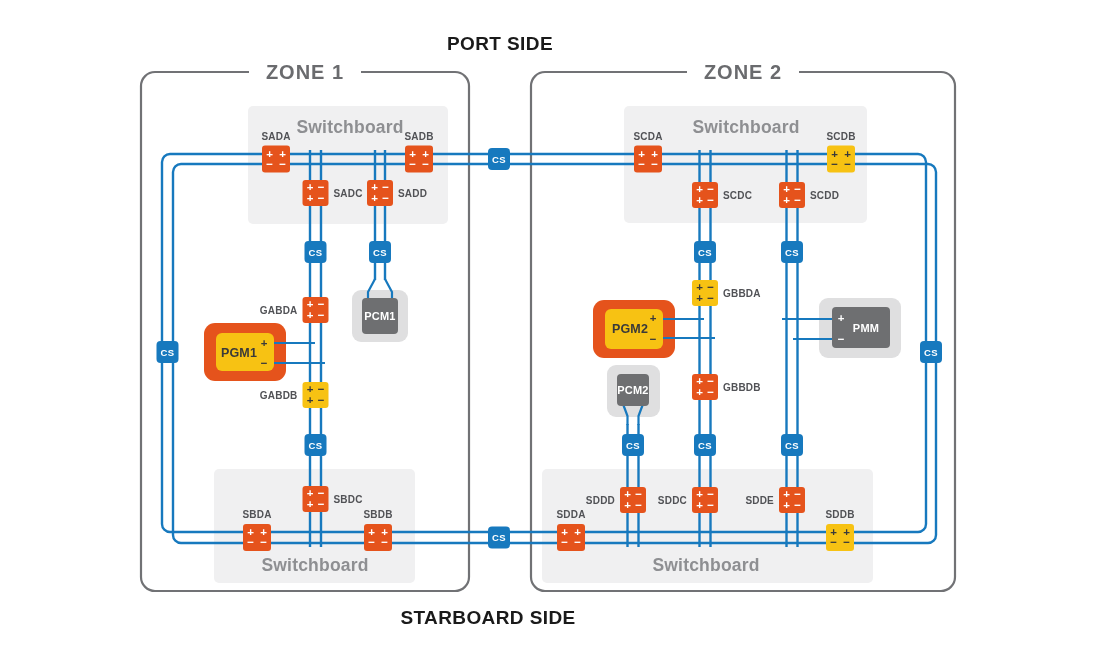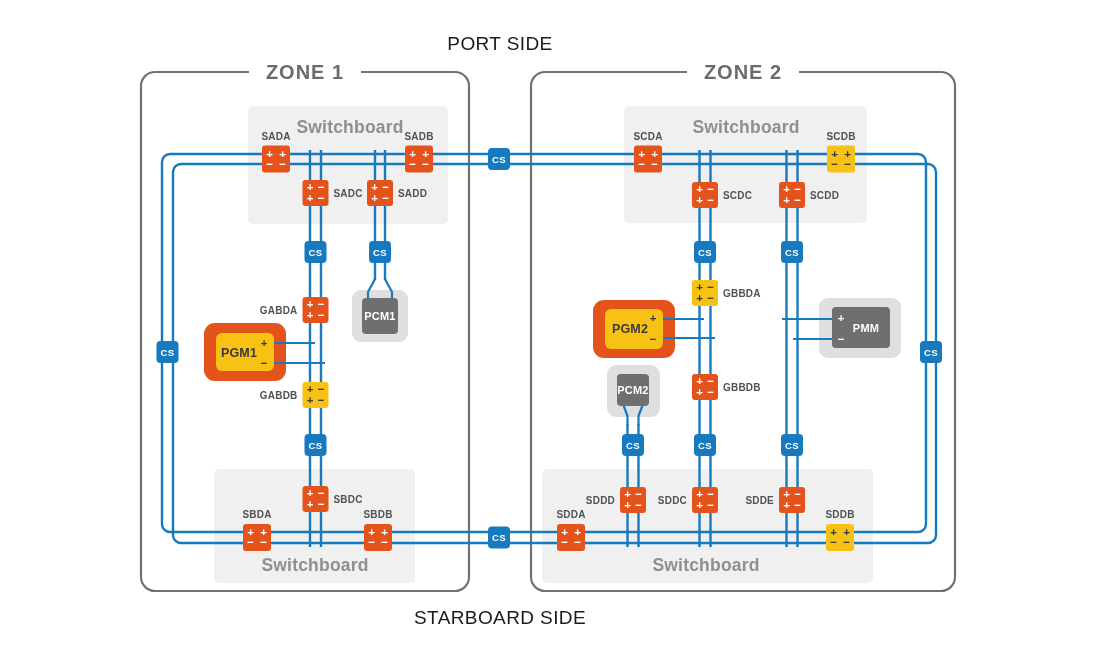--- a/index.html
+++ b/index.html
@@ -1,20 +1,20 @@
 <!DOCTYPE html>
 <html><head>
 <meta charset="utf-8">
 <style>
   html,body{margin:0;padding:0;background:#fff;}
   .stage{position:relative;width:1100px;height:664px;background:#ffffff;overflow:hidden;
          font-family:"Liberation Sans",sans-serif;}
   svg{position:absolute;left:0;top:0;}
   svg text{font-family:"Liberation Sans","DejaVu Sans",sans-serif;}
-  .side-title{position:absolute;transform:translateX(-50%);font-size:19px;font-weight:400;
+  .side-title{position:absolute;transform:translateX(-50%);font-size:19px;font-weight:700;
               color:#1a1a1a;letter-spacing:0.4px;white-space:nowrap;}
   .sb-text{font-size:17.5px;font-weight:700;fill:#8e8f92;letter-spacing:0.2px;}
   .zone-text{font-size:20px;font-weight:700;fill:#6a6b6e;letter-spacing:1px;}
   .lbl{font-size:10px;font-weight:700;fill:#515256;letter-spacing:0.2px;}
   .sym{font-size:11.5px;font-weight:700;}
   .cs-text{font-size:9.5px;font-weight:700;fill:#ffffff;letter-spacing:0.3px;}
   .mod-text{font-weight:700;letter-spacing:0.2px;}
 </style>
 </head>
 <body>
@@ -217,14 +217,14 @@
       <rect x="781" y="241" width="22" height="22" rx="4" fill="#1779BE"></rect>
       <text x="792" y="255.5" text-anchor="middle" class="cs-text">CS</text>
       <rect x="622" y="434" width="22" height="22" rx="4" fill="#1779BE"></rect>
       <text x="633" y="448.5" text-anchor="middle" class="cs-text">CS</text>
       <rect x="694" y="434" width="22" height="22" rx="4" fill="#1779BE"></rect>
       <text x="705" y="448.5" text-anchor="middle" class="cs-text">CS</text>
       <rect x="781" y="434" width="22" height="22" rx="4" fill="#1779BE"></rect>
       <text x="792" y="448.5" text-anchor="middle" class="cs-text">CS</text>
     </svg>
   <div class="side-title" style="left:500px;top:33px;">PORT SIDE</div>
-  <div class="side-title" style="left:500px;top:607px;">STARBOARD SIDE</div>
+  <div class="side-title" style="left:488px;top:607px;">STARBOARD SIDE</div>
 </div>
 
 </body></html>

